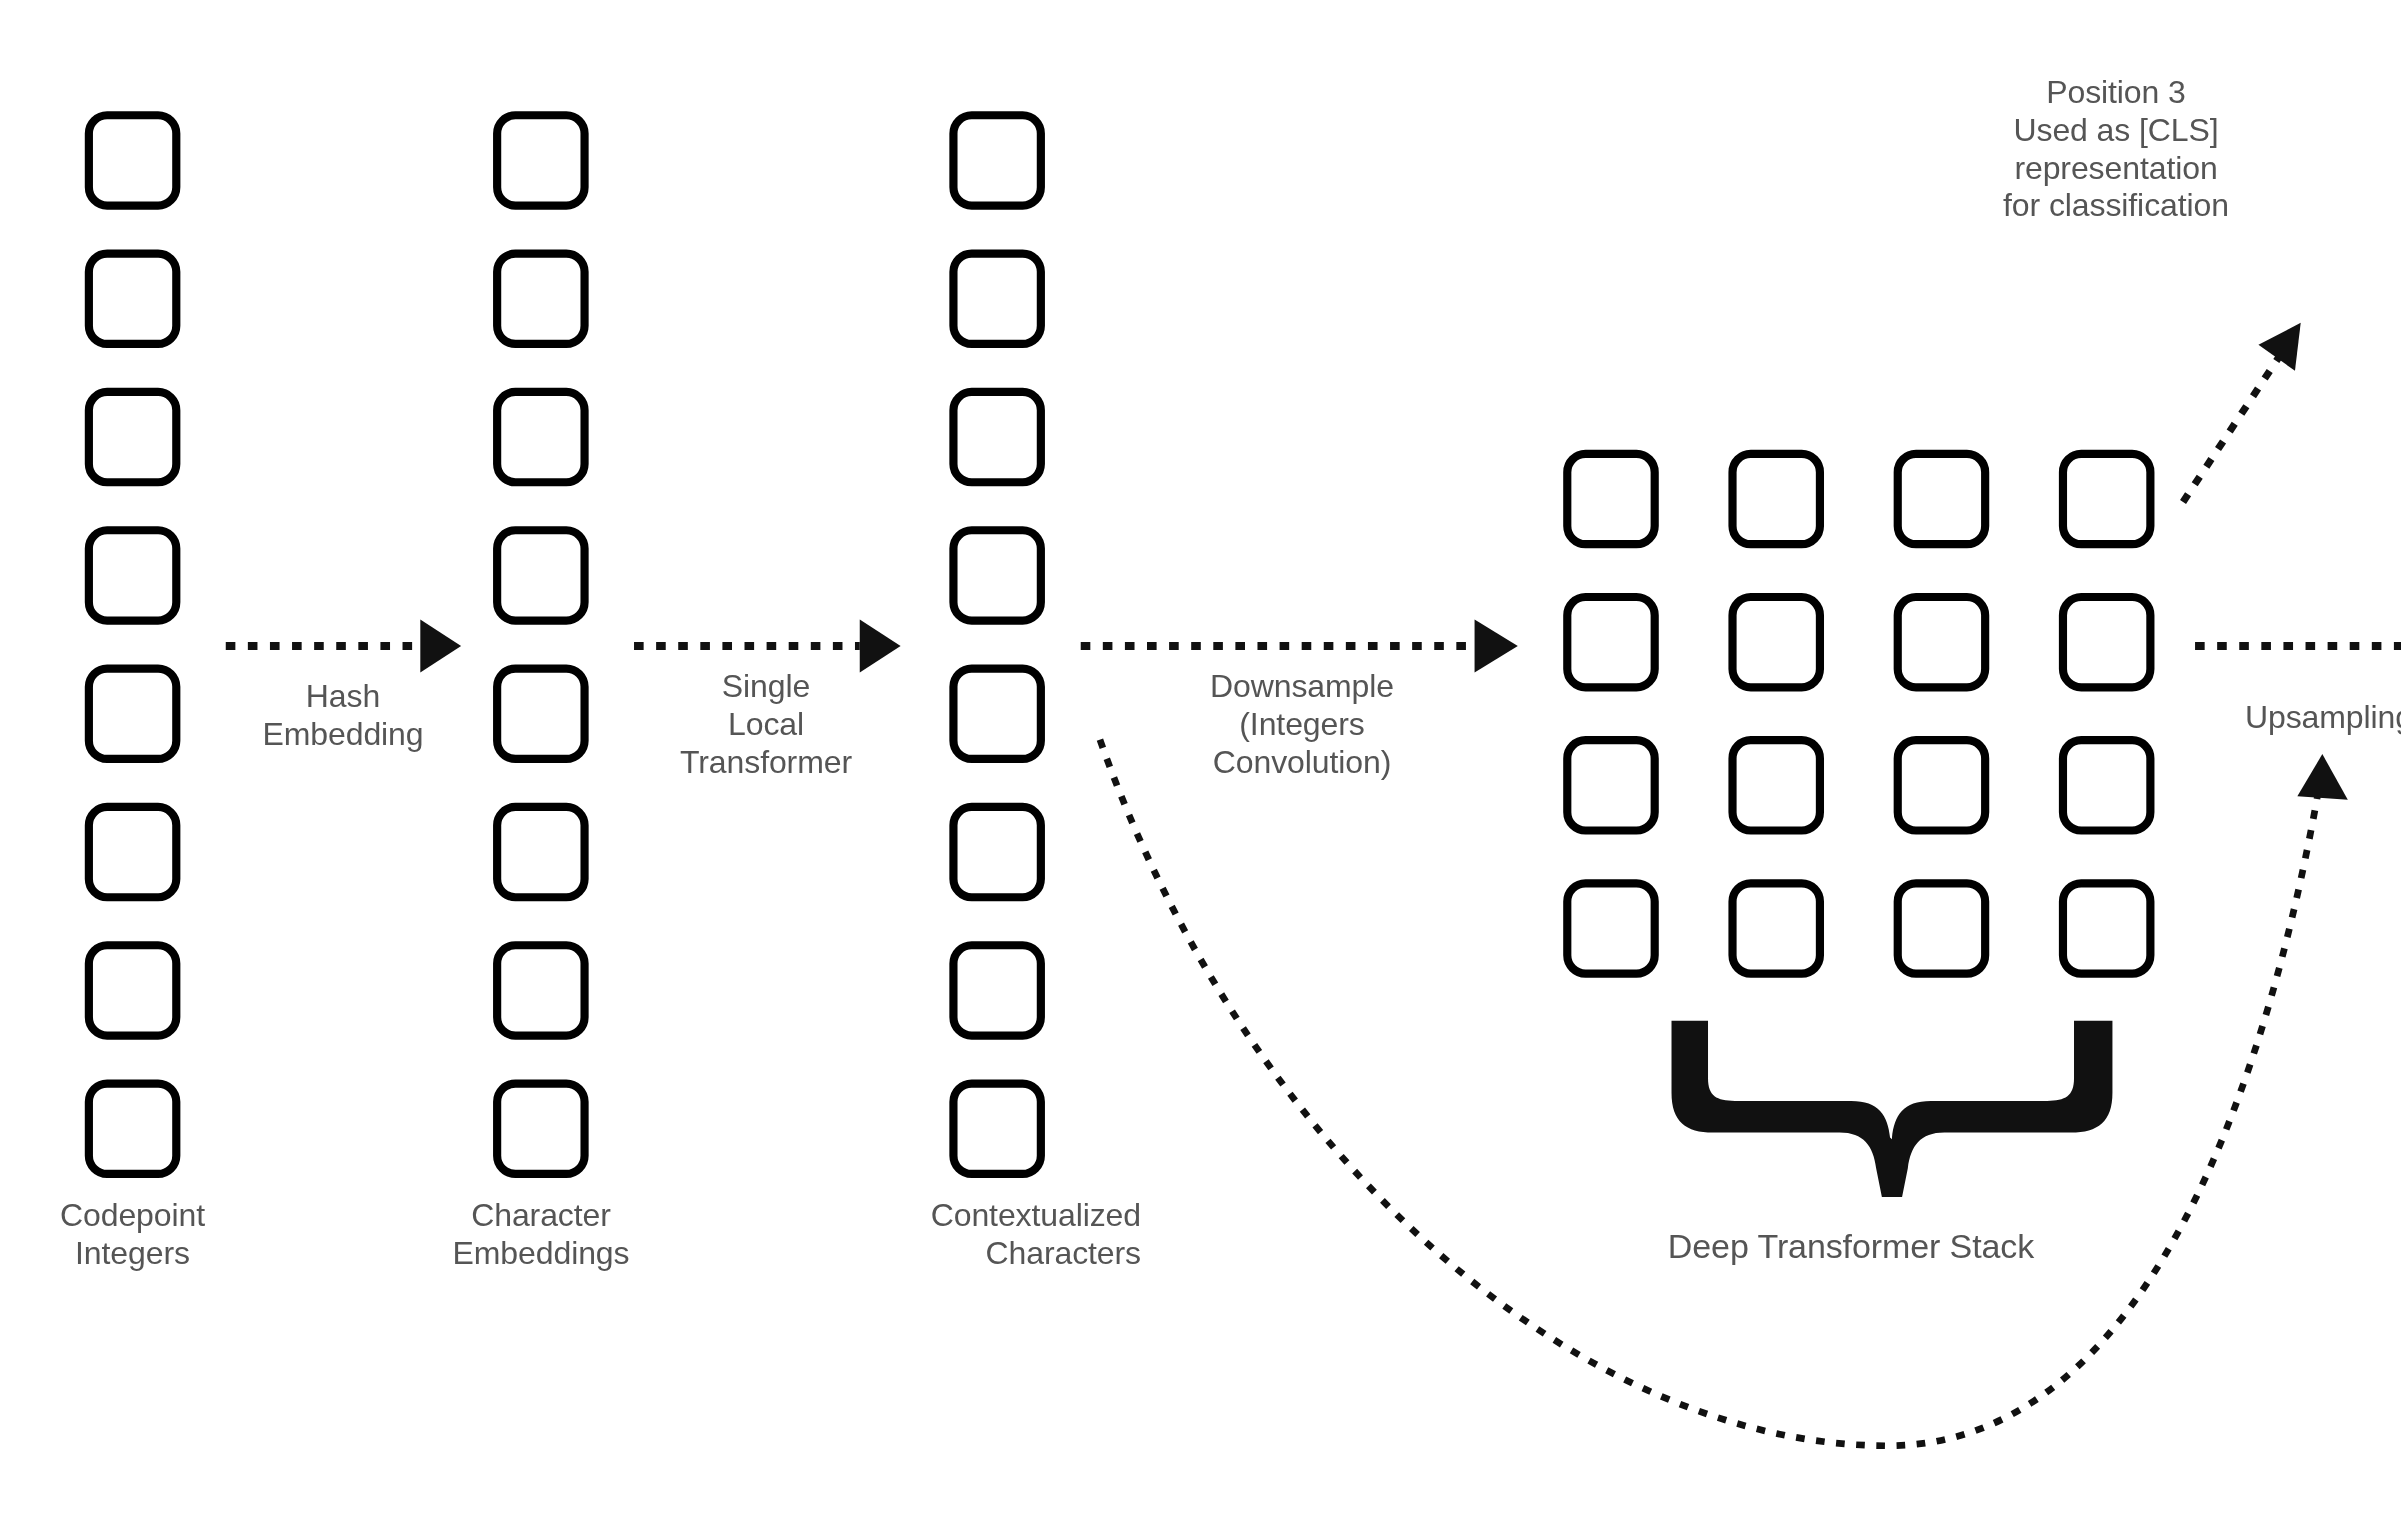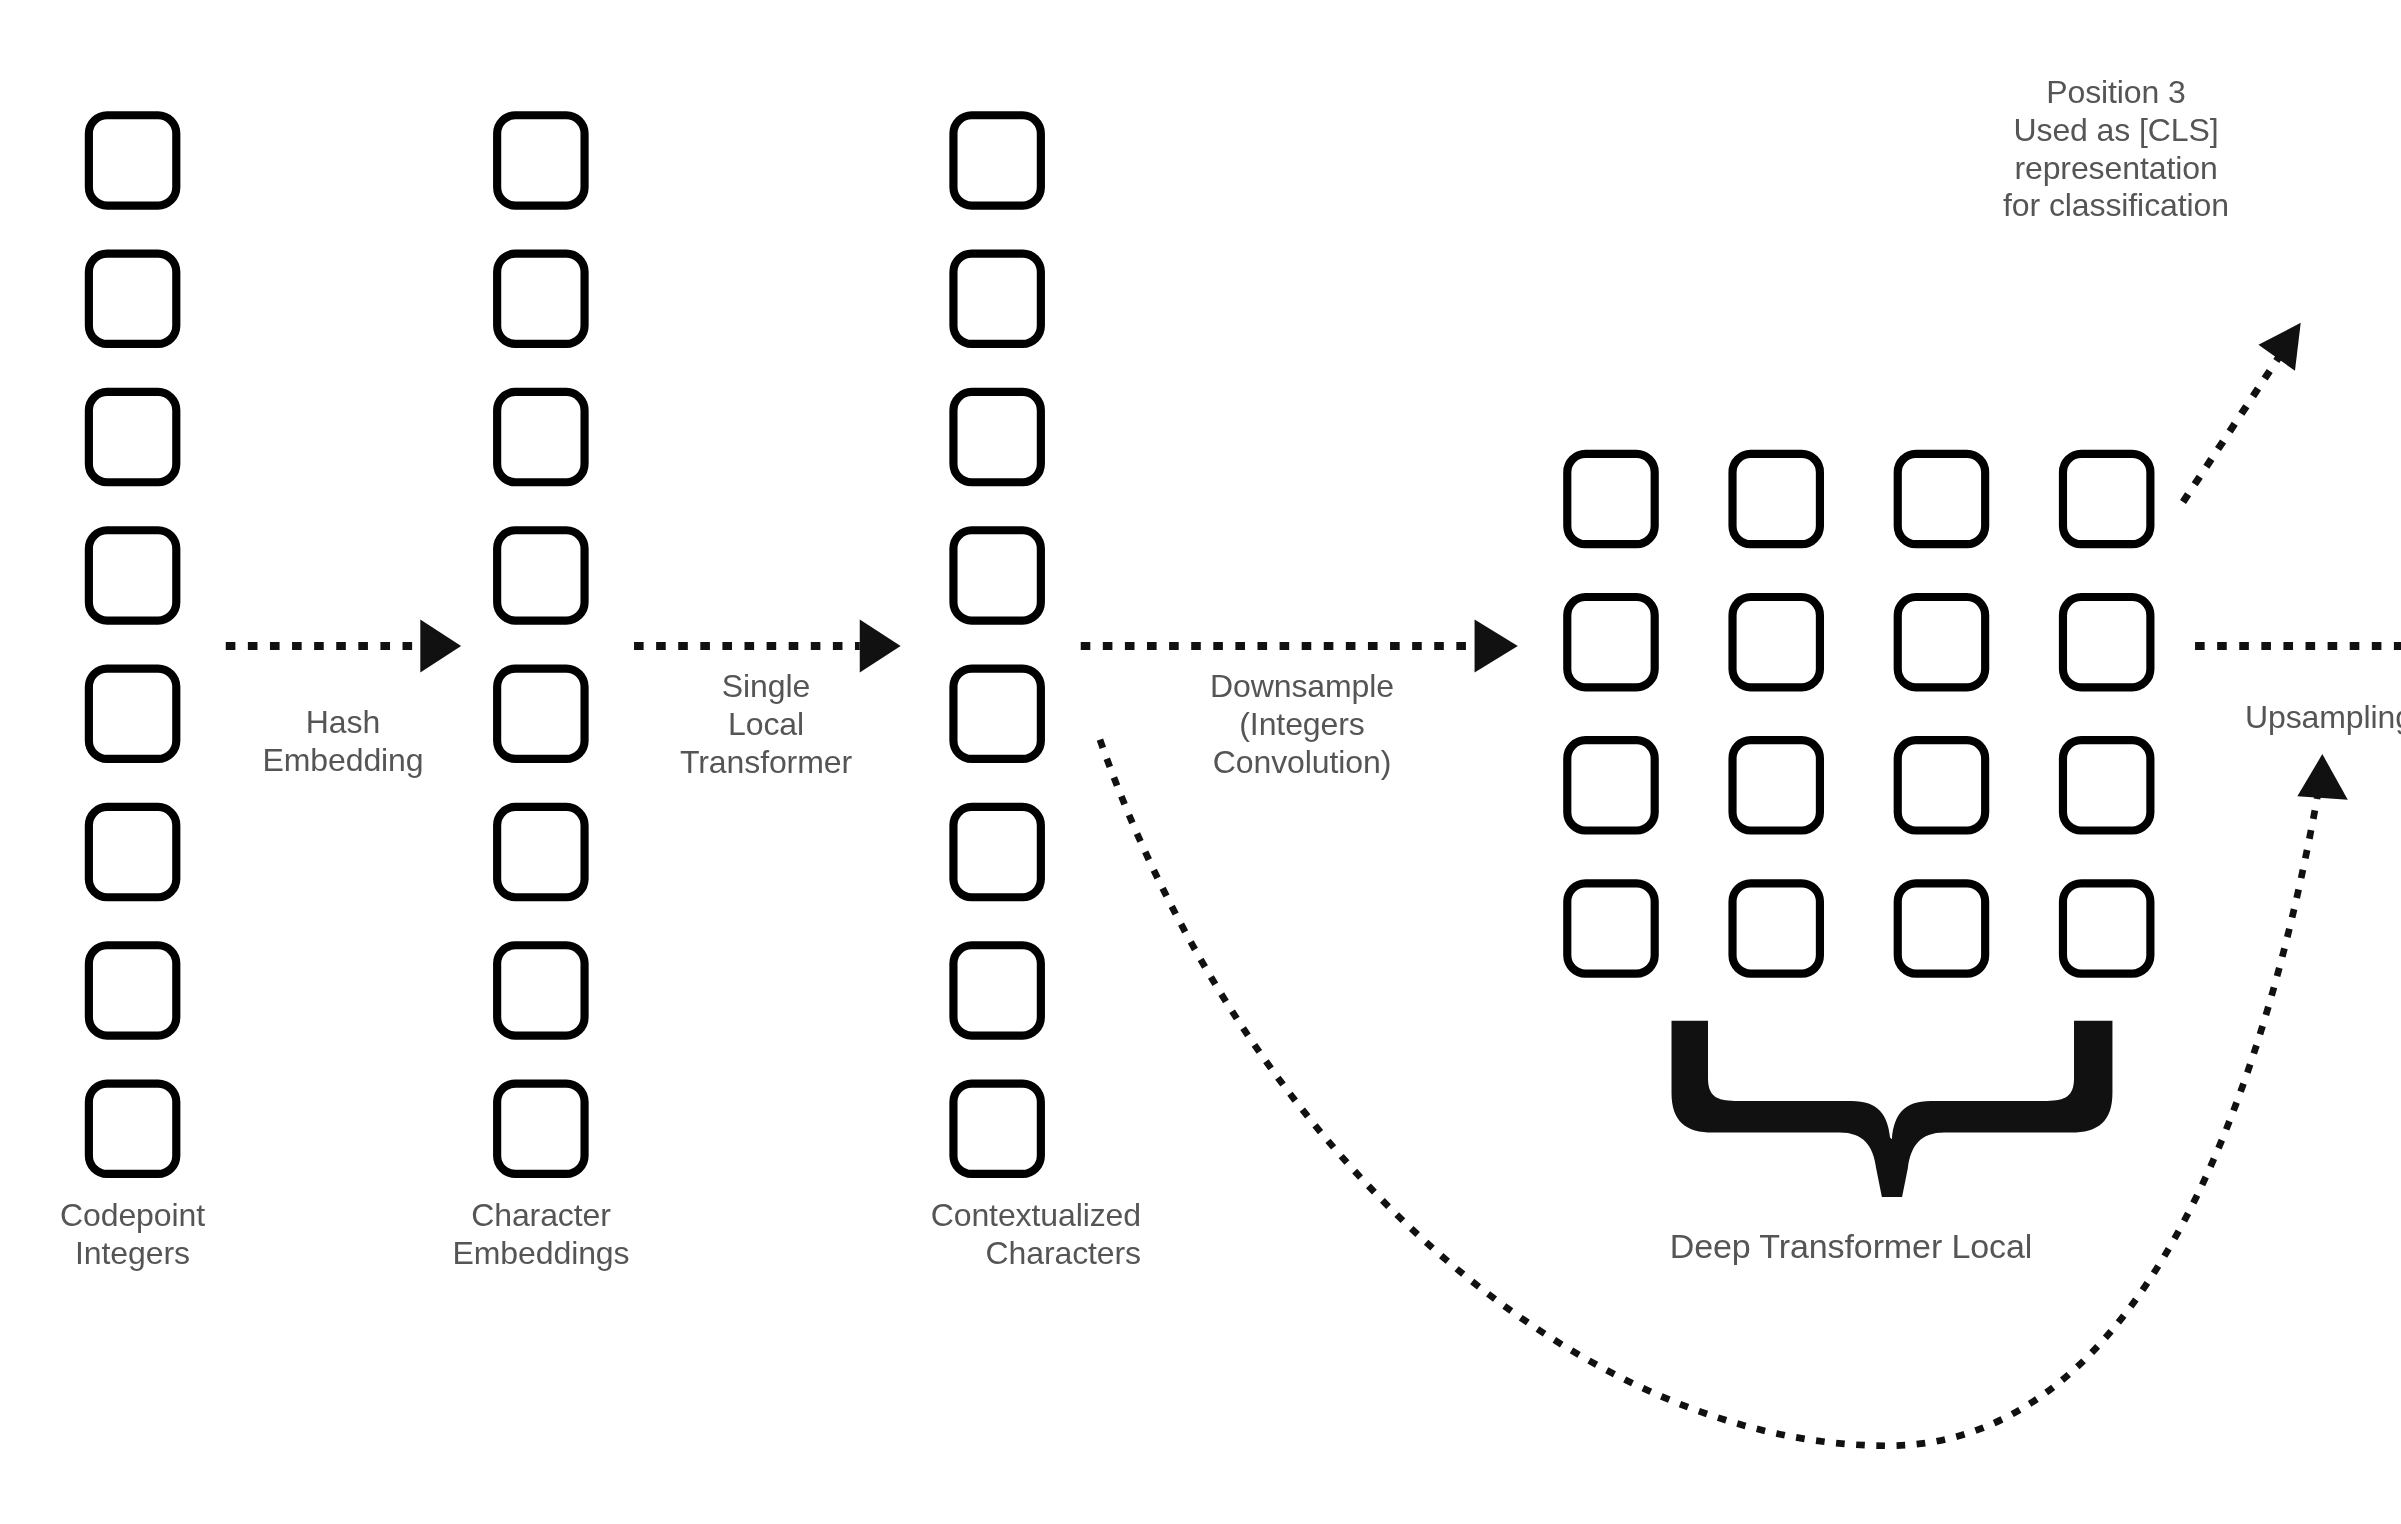--- a/index.html
+++ b/index.html
@@ -235,23 +235,23 @@
 
   <div class="lbl col-caption" style="left:-11.5px; top:1197px; width:288px;">Codepoint
 Integers</div>
 
   <div class="lbl col-caption" style="left:397px; top:1197px; width:288px;">Character
 Embeddings</div>
 
   <div class="lbl col-caption" style="left:853px; top:1197px; width:288px;text-align:right;">Contextualized
 Characters</div>
 
-  <div class="lbl stack-caption" style="left:1503px; top:1226px; width:696px;">Deep Transformer Local</div>
-
-  <div class="lbl edge-caption" style="left:199px; top:704px; width:288px;">Hash
+  <div class="lbl stack-caption" style="left:1503px; top:1226px; width:696px;">Deep Transformer Stack</div>
+
+  <div class="lbl edge-caption" style="left:199px; top:678px; width:288px;">Hash
 Embedding</div>
 
   <div class="lbl edge-caption" style="left:622px; top:668px; width:288px;">Single
 Local
 Transformer</div>
 
   <div class="lbl edge-caption" style="left:1134px; top:668px; width:336px;">Downsample
 (Integers
 Convolution)</div>
 

